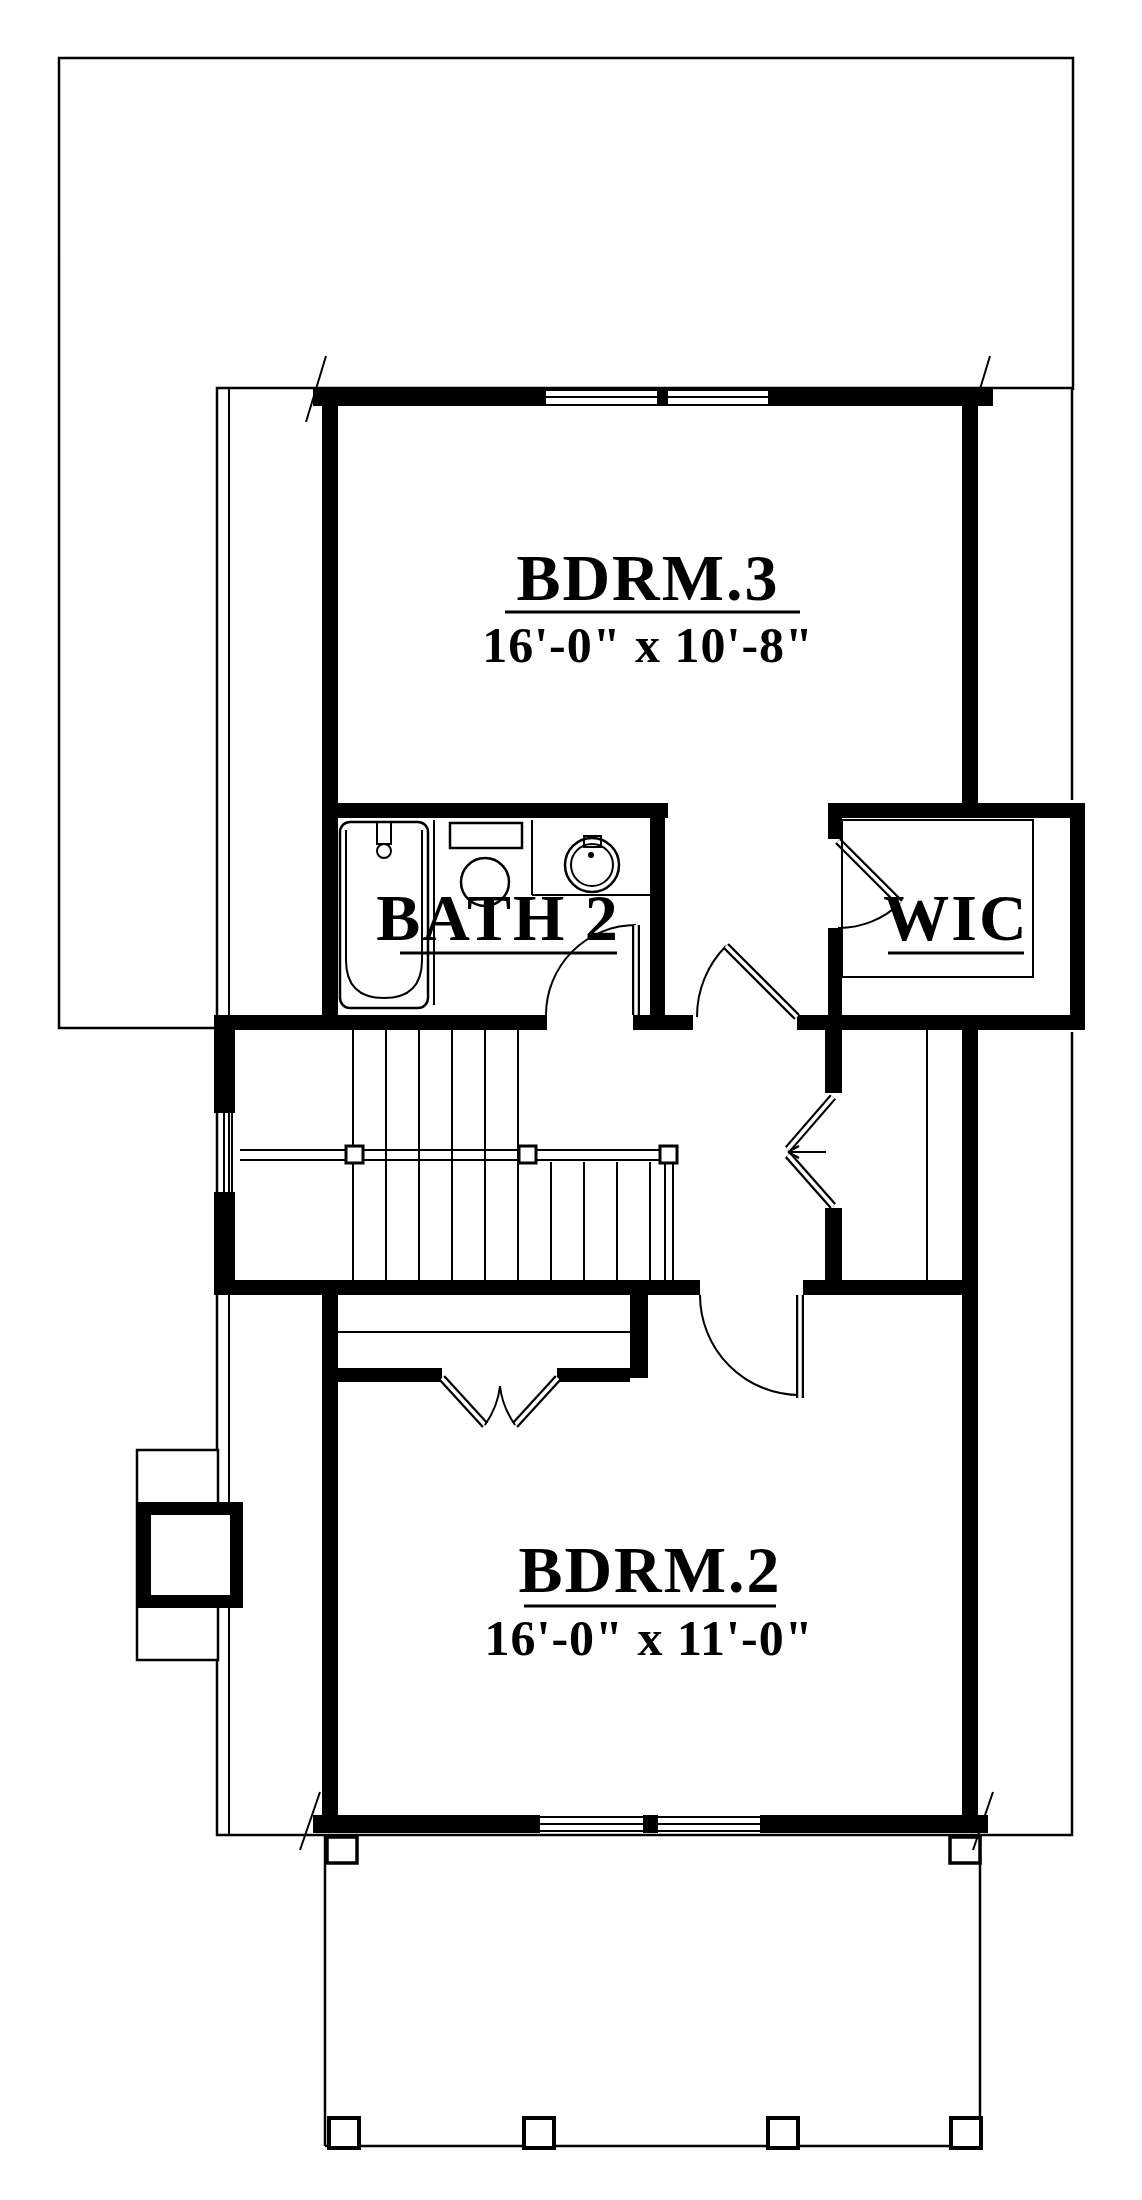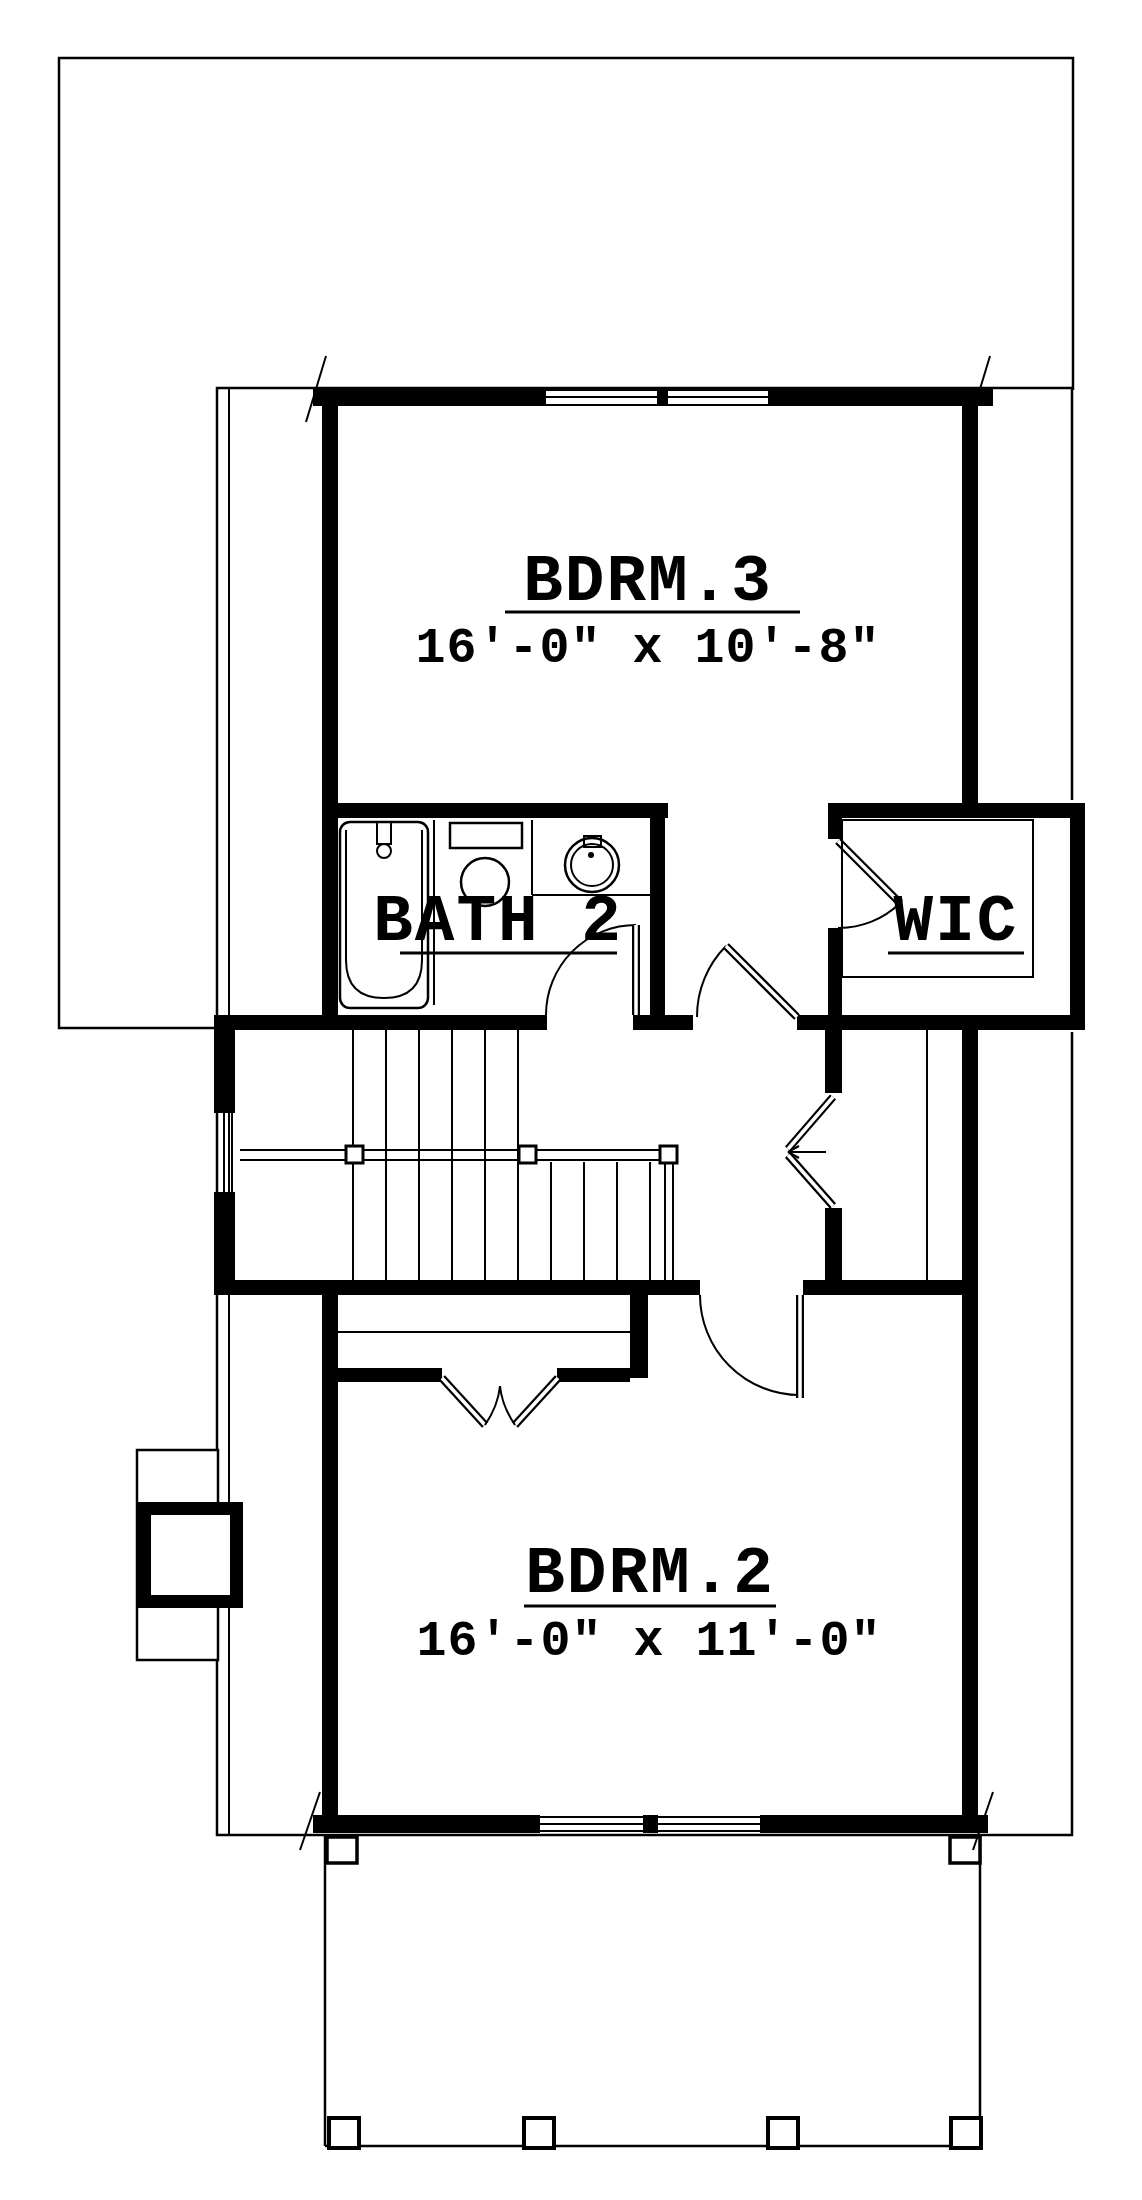--- a/index.html
+++ b/index.html
@@ -1,20 +1,20 @@
 <!DOCTYPE html>
 <html><head>
 <meta charset="utf-8">
 <style>
   html,body{margin:0;padding:0;background:#ffffff;}
   .sheet{
     position:relative;
     width:1142px;height:2200px;
     background:#ffffff;
-    font-family:Liberation Mono, monospace;
+    font-family:Liberation Serif, serif;
     overflow:hidden;
     border-radius:16px;
   }
   svg{position:absolute;left:0;top:0;}
   .wall{fill:#000000;stroke:none;}
   .thin{fill:none;stroke:#000000;stroke-width:2.5;}
   .thin2{fill:none;stroke:#000000;stroke-width:2;}
   .leafO{fill:none;stroke:#000000;stroke-width:8;}
   .leafI{fill:none;stroke:#ffffff;stroke-width:3.5;}
   .arc{fill:none;stroke:#000000;stroke-width:2;}

